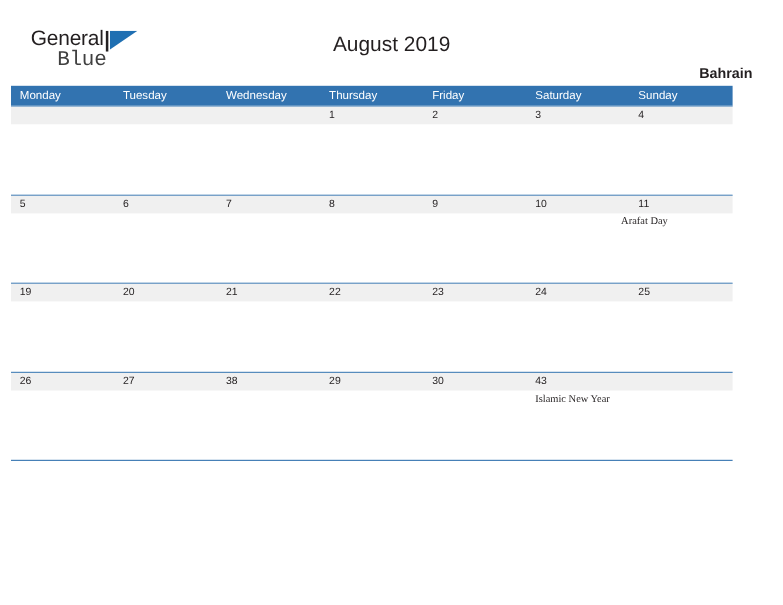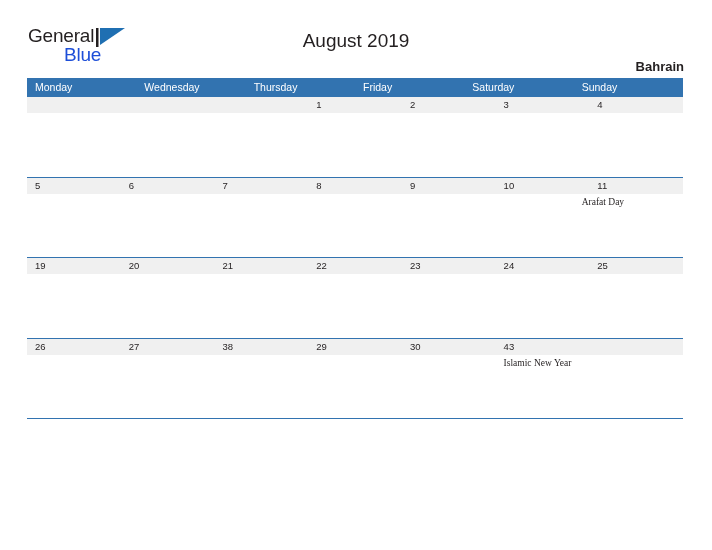--- a/index.html
+++ b/index.html
@@ -44,26 +44,26 @@
   .logo-flag {
     position: absolute;
     left: 68px;
     top: 2px;
     width: 30px;
     height: 19px;
   }
   .logo-flag svg { display: block; }
   .logo-blue {
     position: absolute;
-    left: 36px;
+    left: 24px;
     top: 19px;
     font-size: 19px;
     letter-spacing: -0.2px;
-    color: #1d4ed8;
-    font-family: Liberation Sans, sans-serif;
+    color: #404040;
+    font-family: Liberation Mono, monospace;
   }
 
   .cal-title {
     position: absolute;
     left: 0;
     right: 0;
     top: 30px;
     text-align: center;
     font-size: 19px;
     font-weight: normal;
@@ -76,21 +76,21 @@
     right: 28px;
     top: 59px;
     font-size: 13px;
     color: #231f20;
     font-weight: bold;
   }
 
   
   .calendar {
     position: absolute;
-    left: 27px;
+    left: 10px;
     top: 78px;
     width: 656px;
   }
 
   .weekday-row {
     display: flex;
     background: #3273b0;
     height: 18px;
   }
   .weekday-cell {
@@ -162,20 +162,21 @@
   </div>
 
   <div class="cal-title">August 2019</div>
   <div class="cal-country">Bahrain</div>
 </div>
 
 <div class="calendar">
 
   <div class="weekday-row">
     <div class="weekday-cell">Monday</div>
+    <div class="weekday-cell">Tuesday</div>
     <div class="weekday-cell">Wednesday</div>
     <div class="weekday-cell">Thursday</div>
     <div class="weekday-cell">Friday</div>
     <div class="weekday-cell">Saturday</div>
     <div class="weekday-cell">Sunday</div>
   </div>
 
   <div class="week-row">
     <div class="daynum-band">
       <div class="day-cell-num"></div>

